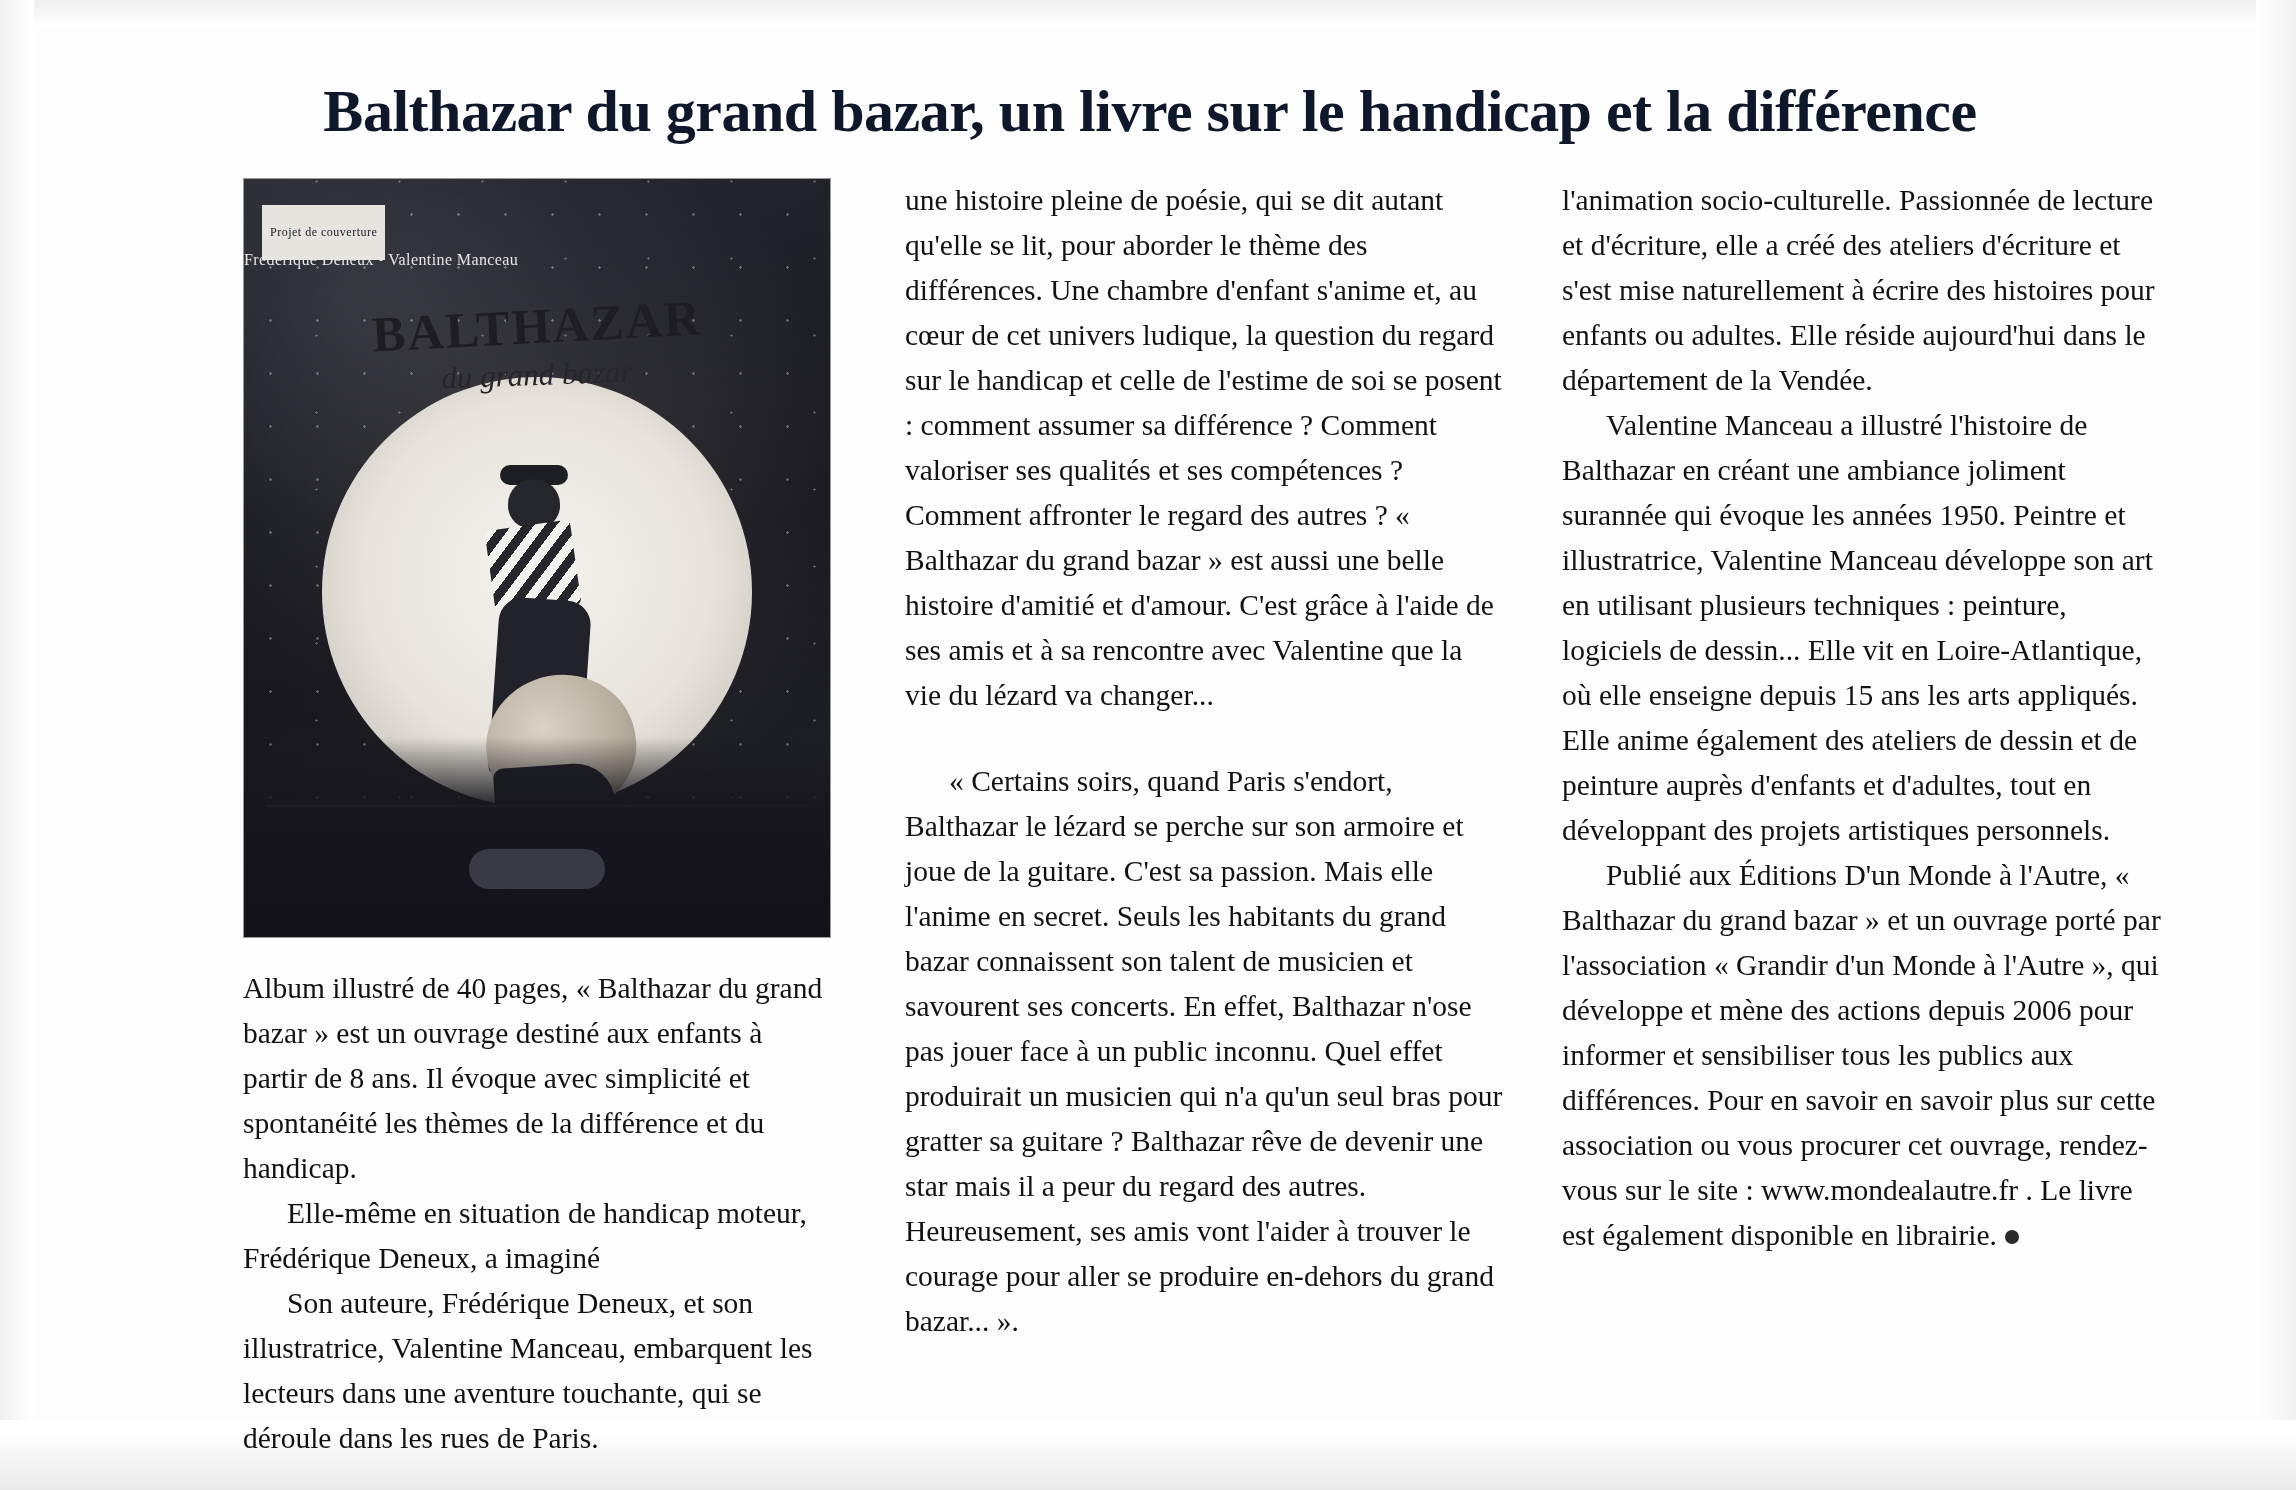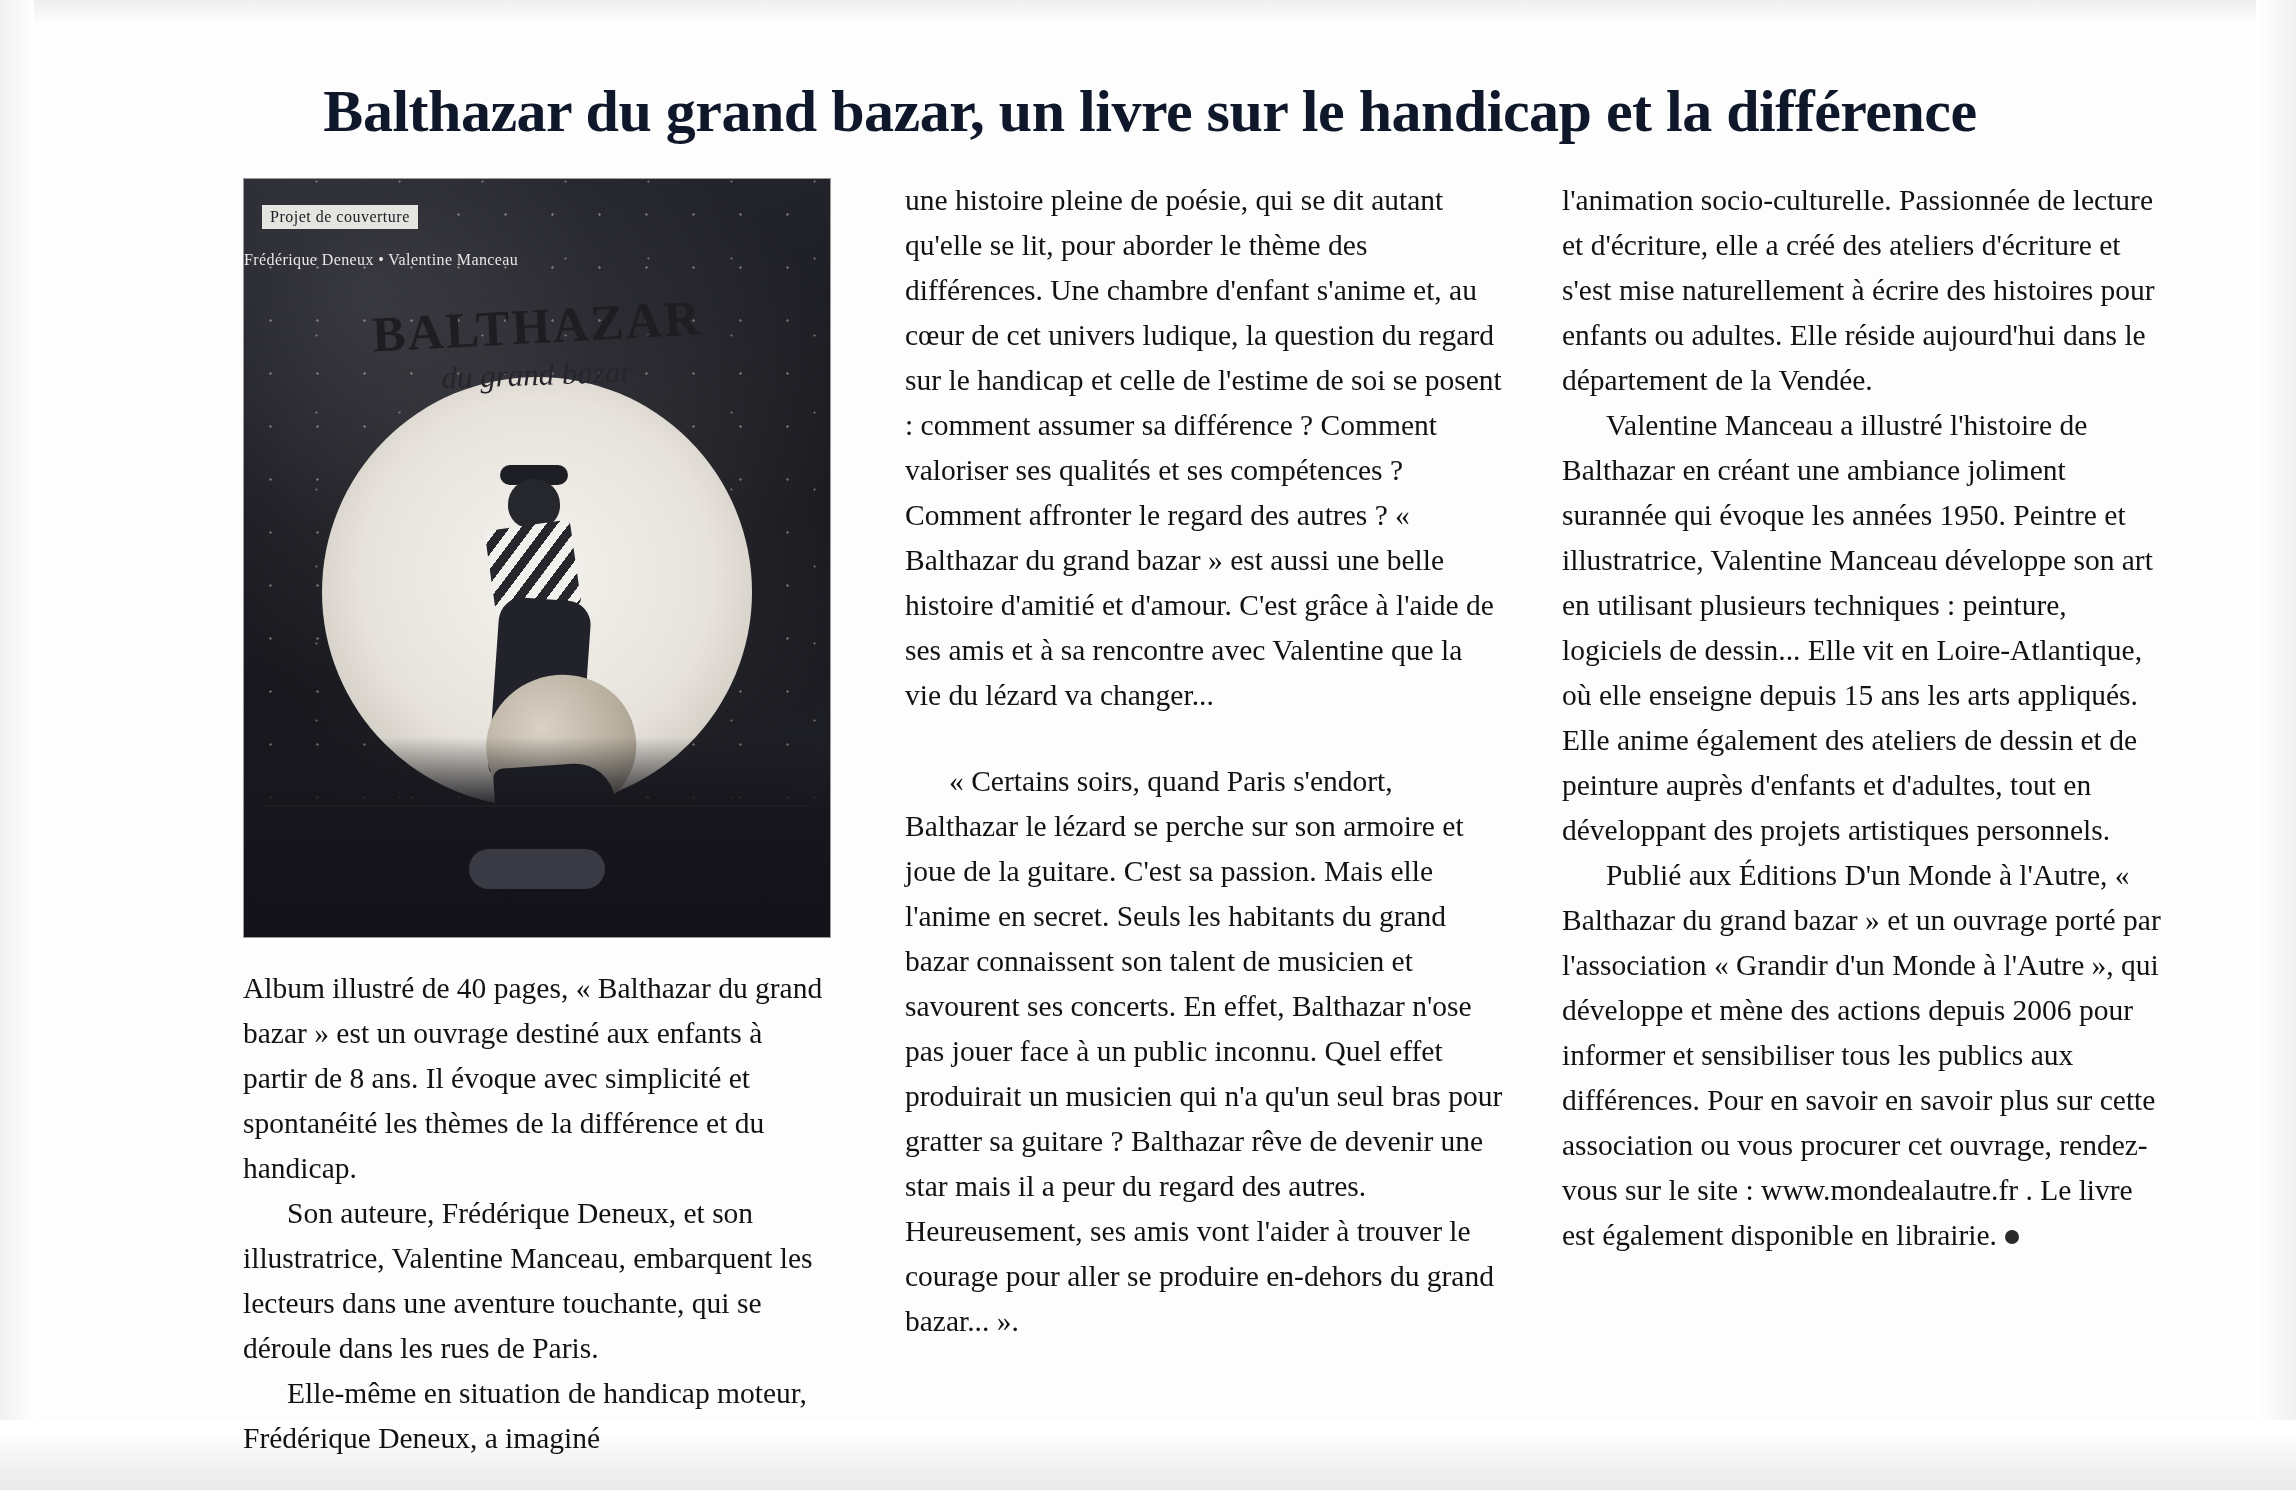--- a/index.html
+++ b/index.html
@@ -139,24 +139,24 @@
     top: 72px;
     text-align: left;
     font-size: 16px;
     color: #e7e7e7;
     letter-spacing: 0.4px;
   }
   .cover-publisher {
     position: absolute;
     left: 18px;
     top: 26px;
-    font-size: 16px;
+    font-size: 12px;
     color: #20202a;
     background: #e6e4de;
-    padding: 3px 8px;
+    padding: 20px 8px;
     letter-spacing: 0.5px;
   }
   .cover-figure {
     position: absolute;
     left: 50%;
     top: 300px;
     width: 230px;
     height: 400px;
     margin-left: -95px;
   }
@@ -319,22 +319,22 @@
         <div class="fig-legs"></div>
       </div>
       <div class="cover-shelf"></div>
       <div class="cover-ground"></div>
       <div class="cover-plate"></div>
     </div>
   </div>
 
   <div class="col" id="col1">
     <p class="noindent">Album illustré de 40 pages, « Balthazar du grand bazar » est un ouvrage destiné aux enfants à partir de 8 ans. Il évoque avec simplicité et spontanéité les thèmes de la différence et du handicap.</p>
+    <p>Elle-même en situation de handicap moteur, Frédérique Deneux, a imaginé</p>
     <p>Son auteure, Frédérique Deneux, et son illustratrice, Valentine Manceau, embarquent les lecteurs dans une aventure touchante, qui se déroule dans les rues de Paris.</p>
-    <p>Elle-même en situation de handicap moteur, Frédérique Deneux, a imaginé</p>
   </div>
 
   <div class="col" id="col2">
     <p class="noindent">une histoire pleine de poésie, qui se dit autant qu'elle se lit, pour aborder le thème des différences. Une chambre d'enfant s'anime et, au cœur de cet univers ludique, la question du regard sur le handicap et celle de l'estime de soi se posent : comment assumer sa différence ? Comment valoriser ses qualités et ses compétences ? Comment affronter le regard des autres ? « Balthazar du grand bazar » est aussi une belle histoire d'amitié et d'amour. C'est grâce à l'aide de ses amis et à sa rencontre avec Valentine que la vie du lézard va changer...</p>
     <p class="quote">« Certains soirs, quand Paris s'endort, Balthazar le lézard se perche sur son armoire et joue de la guitare. C'est sa passion. Mais elle l'anime en secret. Seuls les habitants du grand bazar connaissent son talent de musicien et savourent ses concerts. En effet, Balthazar n'ose pas jouer face à un public inconnu. Quel effet produirait un musicien qui n'a qu'un seul bras pour gratter sa guitare ? Balthazar rêve de devenir une star mais il a peur du regard des autres. Heureusement, ses amis vont l'aider à trouver le courage pour aller se produire en-dehors du grand bazar... ».</p>
   </div>
 
   <div class="col" id="col3">
     <p class="noindent">l'animation socio-culturelle. Passionnée de lecture et d'écriture, elle a créé des ateliers d'écriture et s'est mise naturellement à écrire des histoires pour enfants ou adultes. Elle réside aujourd'hui dans le département de la Vendée.</p>
     <p>Valentine Manceau a illustré l'histoire de Balthazar en créant une ambiance joliment surannée qui évoque les années 1950. Peintre et illustratrice, Valentine Manceau développe son art en utilisant plusieurs techniques : peinture, logiciels de dessin... Elle vit en Loire-Atlantique, où elle enseigne depuis 15 ans les arts appliqués. Elle anime également des ateliers de dessin et de peinture auprès d'enfants et d'adultes, tout en développant des projets artistiques personnels.</p>

